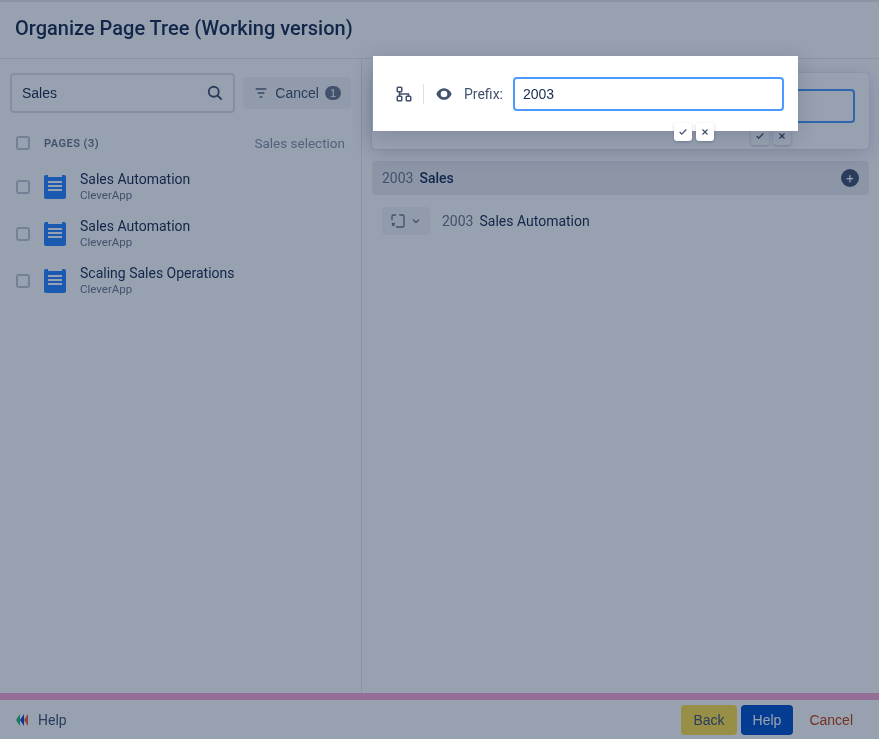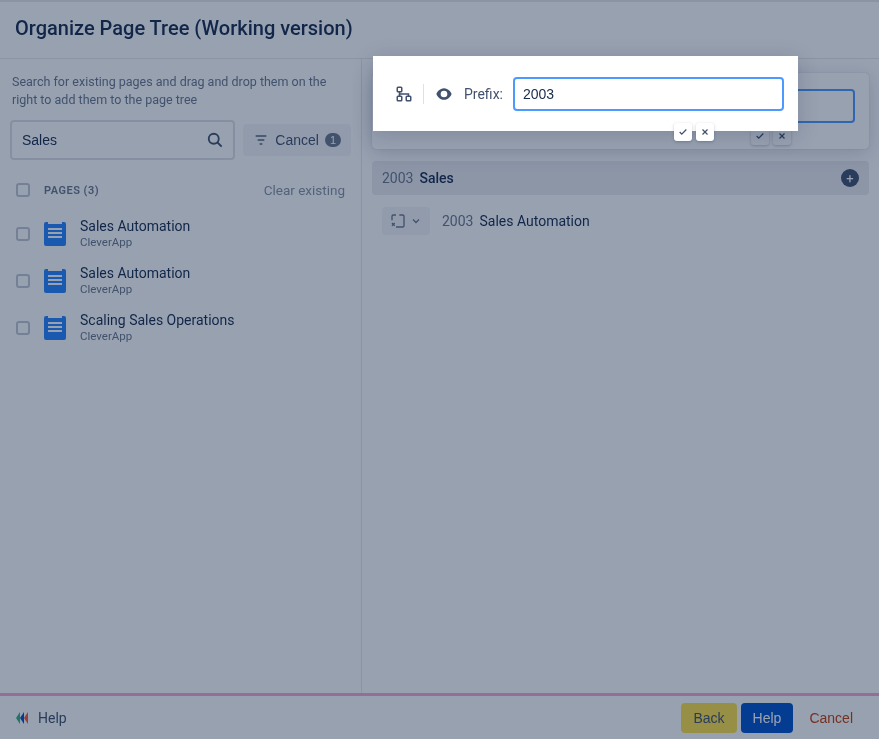--- a/index.html
+++ b/index.html
@@ -288,21 +288,21 @@
 .child-icon { color: #6B778C; display: flex; }
 .child-text { display: flex; align-items: baseline; gap: 6px; margin-left: 6px; }
 
 
 .footer {
   position: absolute;
   bottom: 0;
   left: 0;
   right: 0;
   height: 46px;
-  border-top: 3px solid #f9a8d4;
+  border-top: 7px solid #f9a8d4;
   display: flex;
   align-items: center;
   justify-content: space-between;
   padding: 0 14px;
   background: #fff;
 }
 .help {
   display: flex;
   align-items: center;
   gap: 8px;
@@ -347,21 +347,20 @@
 <body>
 
 <div class="topbar"></div>
 
 <div class="header">
   <h1>Organize Page Tree (Working version)</h1>
 </div>
 
 <div class="main">
   <div class="left-panel">
-    <div class="hint">Search for existing pages and drag and drop them on the right to add them to the page tree</div>
 
     <div class="search-filter-row">
       <div class="search-box">
         <input type="text" value="Sales" style="">
         <span class="icon-wrap">
           <svg width="20" height="20" viewBox="0 0 24 24" fill="none" stroke="currentColor" stroke-width="2.2">
               <circle cx="10.5" cy="10.5" r="6"></circle>
               <line x1="20" y1="20" x2="15" y2="15"></line>
             </svg>
         </span>
@@ -377,21 +376,21 @@
         <span>Cancel</span>
         <span class="badge">1</span>
       </button>
     </div>
 
     <div class="list-header">
       <div class="list-header-left">
         <div class="chk"></div>
         <span class="pages-label">PAGES (3)</span>
       </div>
-      <span class="clear-sel">Clear existing</span>
+      <span class="clear-sel">Sales selection</span>
     </div>
 
     <div class="page-list">
       <div class="page-row">
         <div class="chk"></div>
         <div class="page-icon"></div>
         <div class="page-text">
           <span class="page-title">Sales Automation</span>
           <span class="page-sub">CleverApp</span>
         </div>

